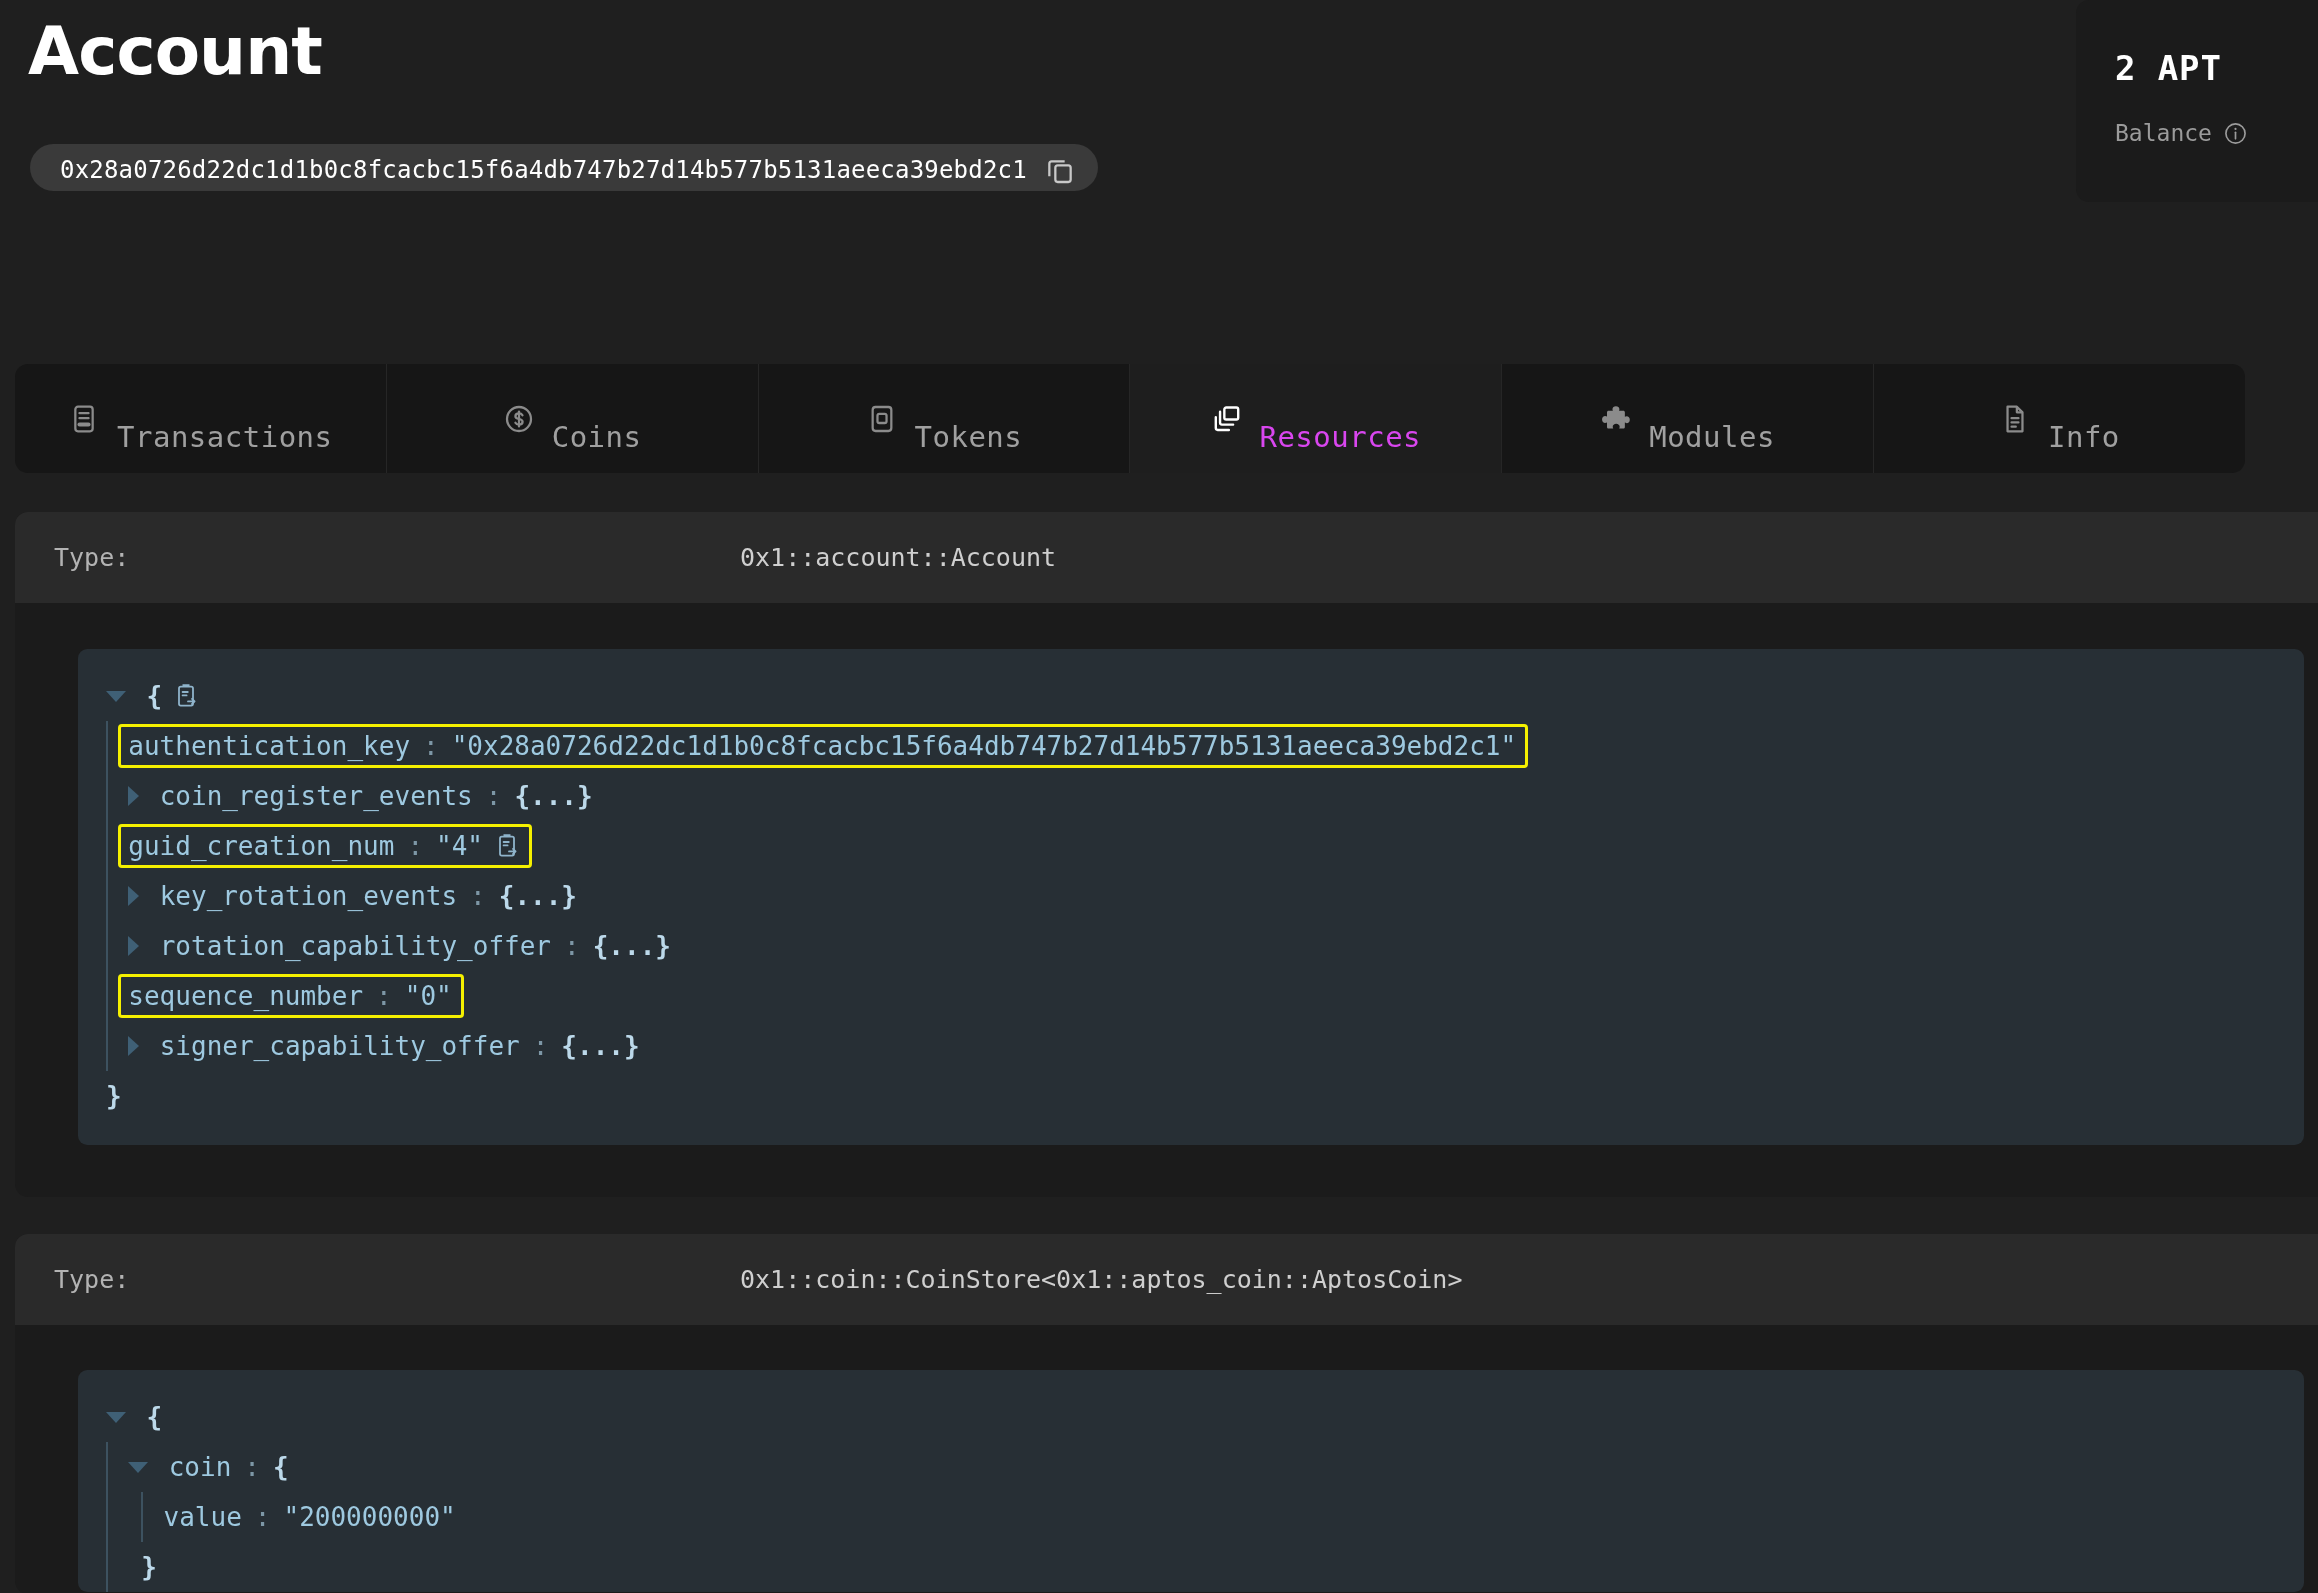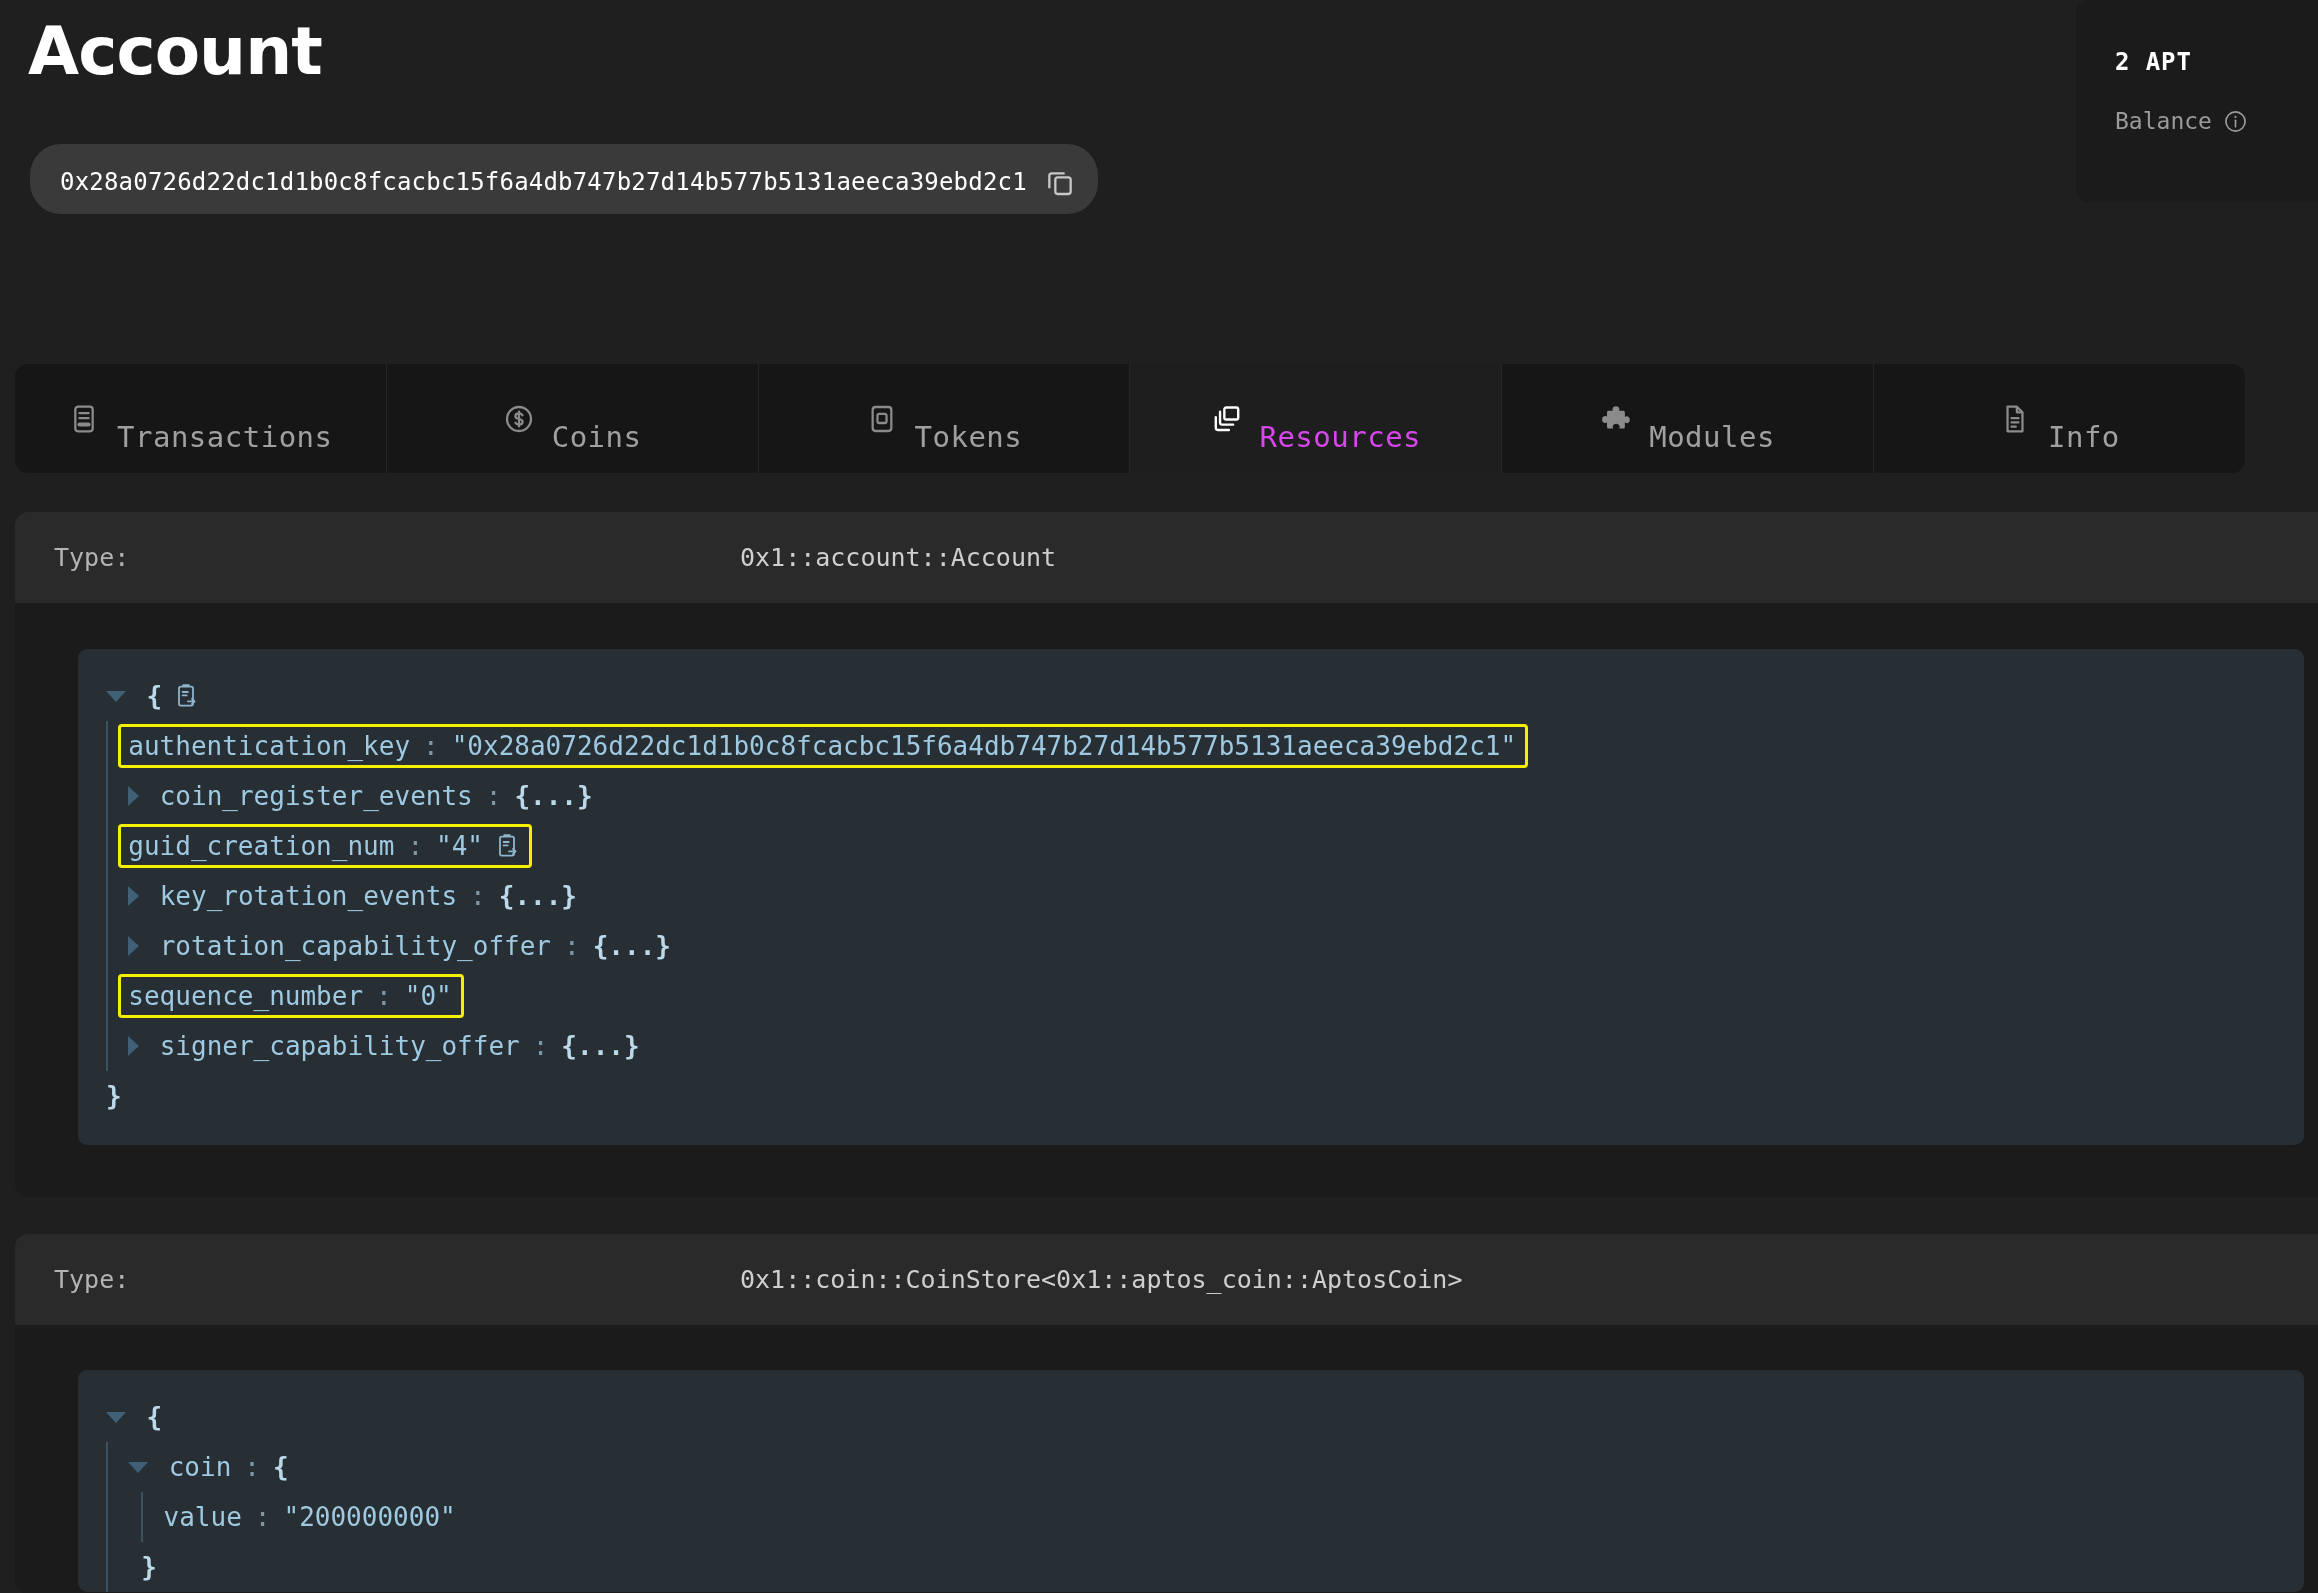--- a/index.html
+++ b/index.html
@@ -13,21 +13,21 @@
 
   
   .title {
     position: absolute; left: 28px; top: 13px;
     font-family: "DejaVu Sans", sans-serif;
     font-weight: 700; font-size: 66px; letter-spacing: -0.9px;
     color: #ffffff;
   }
   .addr-pill {
     position: absolute; left: 30px; top: 144px;
-    height: 70px;
+    height: 47px;
     display: flex; align-items: center; gap: 16.7px;
     padding: 5px 22px 0 30px;
     background: #3a3a3a;
     border-radius: 31px;
   }
   .addr-text {
     font-family: "DejaVu Sans Mono", monospace;
     font-size: 24px; color: #ffffff; letter-spacing: 0.2px; white-space: nowrap;
   }
   .copy-ico { width: 32px; height: 32px; display: block; flex: none; }
@@ -35,21 +35,21 @@
   
   .balance-card {
     position: absolute; right: 0; top: 0;
     width: 243px; height: 202px;
     background: #1b1b1b;
     border-radius: 13px 0 0 13px;
     padding: 48px 0 0 39px;
   }
   .balance-amt {
     font-family: "DejaVu Sans Mono", monospace;
-    font-size: 24px; font-weight: 700; color: #ffffff; letter-spacing: 0.9px;
+    font-size: 34px; font-weight: 700; color: #ffffff; letter-spacing: 0.9px;
   }
   .balance-row {
     margin-top: 32px;
     display: flex; align-items: center; gap: 11px;
     font-family: "DejaVu Sans Mono", monospace;
     font-size: 23px; color: #9b9b9b;
   }
   .info-ico { width: 25px; height: 25px; display: block; }
 
   

